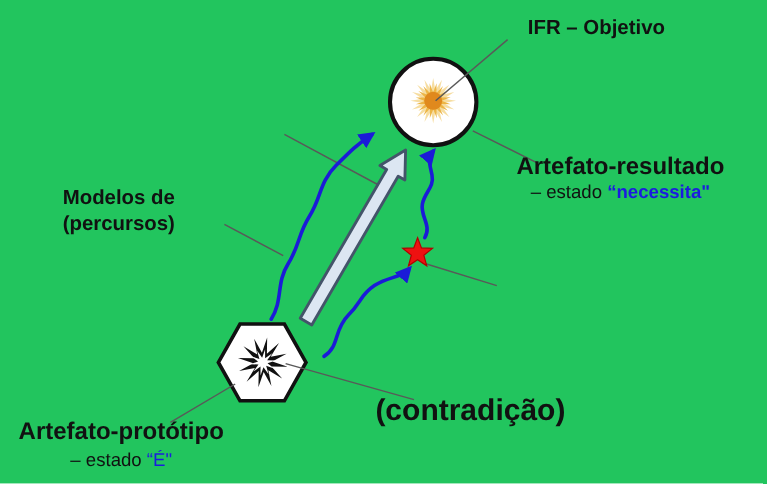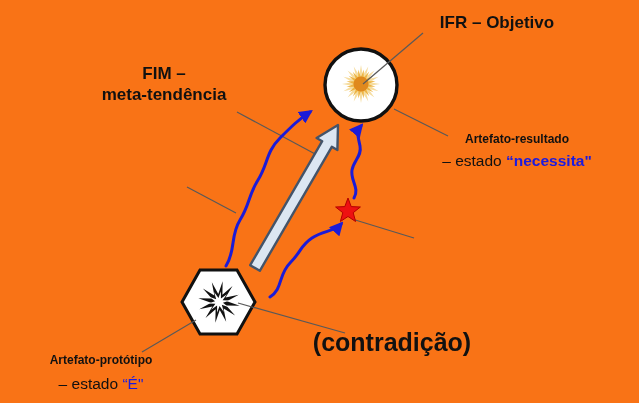--- a/index.html
+++ b/index.html
@@ -1,37 +1,37 @@
 <!DOCTYPE html>
 <html><head>
 <meta charset="utf-8">
 <style>
   html,body{margin:0;padding:0;background:#ffffff;}
   .canvas{
     position:relative;
     width:639px;height:403px;
-    background:#f97316;
+    background:#22c55e;
     overflow:hidden;
     font-family:"Liberation Sans","DejaVu Sans",sans-serif;
     color:#111111;
   }
   .layer{position:absolute;left:0;top:0;width:639px;height:403px;}
   .label{
     position:absolute;
     transform:translateX(-50%);
     text-align:center;
     white-space:nowrap;
     color:#111111;
   }
   .label .line{display:block;}
   .b{font-weight:700;}
   .blue-b{color:#1b1be0;font-weight:700;}
   .blue-r{color:#1b1be0;font-weight:400;}
   .fs17{font-size:17px;}
-  .fs16{font-size:12px;}
+  .fs16{font-size:20px;}
   .fs155{font-size:15.5px;}
   .fs18{font-size:18px;}
   .fs25{font-size:25px;}
   .lh21{line-height:21px;}
   .lh22{line-height:22px;}
   .lh23{line-height:23px;}
 </style>
 </head>
 <body>
 
@@ -69,26 +69,24 @@
       <polygon transform="rotate(-8)" fill="#ffffff" points="11,0 3.8,1.2 8.9,6.5 2.4,3.2 3.4,10.5 0,4 -3.4,10.5 -2.4,3.2 -8.9,6.5 -3.8,1.2 -11,0 -3.8,-1.2 -8.9,-6.5 -2.4,-3.2 -3.4,-10.5 0,-4 3.4,-10.5 2.4,-3.2 8.9,-6.5 3.8,-1.2"></polygon>
     </g>
     <line x1="238" y1="303" x2="345" y2="333" stroke="#595959" stroke-width="1.2"></line>
     <line x1="196" y1="320" x2="142" y2="352" stroke="#595959" stroke-width="1.2"></line>
 
     <polygon points="348,198 351.2,206.6 360.4,207 353.2,212.7 355.6,221.5 348,216.5 340.4,221.5 342.8,212.7 335.6,207 344.8,206.6" fill="#ee1111" stroke="#b30000" stroke-width="1"></polygon>
   </svg>
 
   <div class="label b fs17" style="left:497px;top:13px;">IFR – Objetivo</div>
 
-  <div class="label b fs17 lh21" style="left:164px;top:63px;">
-    <span class="line">FIM –</span>
-    <span class="line">meta-tendência</span>
-  </div>
 
   <div class="label b fs17 lh22" style="left:99px;top:154px;">
+    <span class="line">Modelos de</span>
+    <span class="line">(percursos)</span>
   </div>
 
   <div class="label lh21" style="left:517px;top:129px;">
     <span class="line b fs16">Artefato-resultado</span>
     <span class="line fs155">
       <span>– estado </span><span class="blue-b">“necessita"</span>
     </span>
   </div>
 
 

